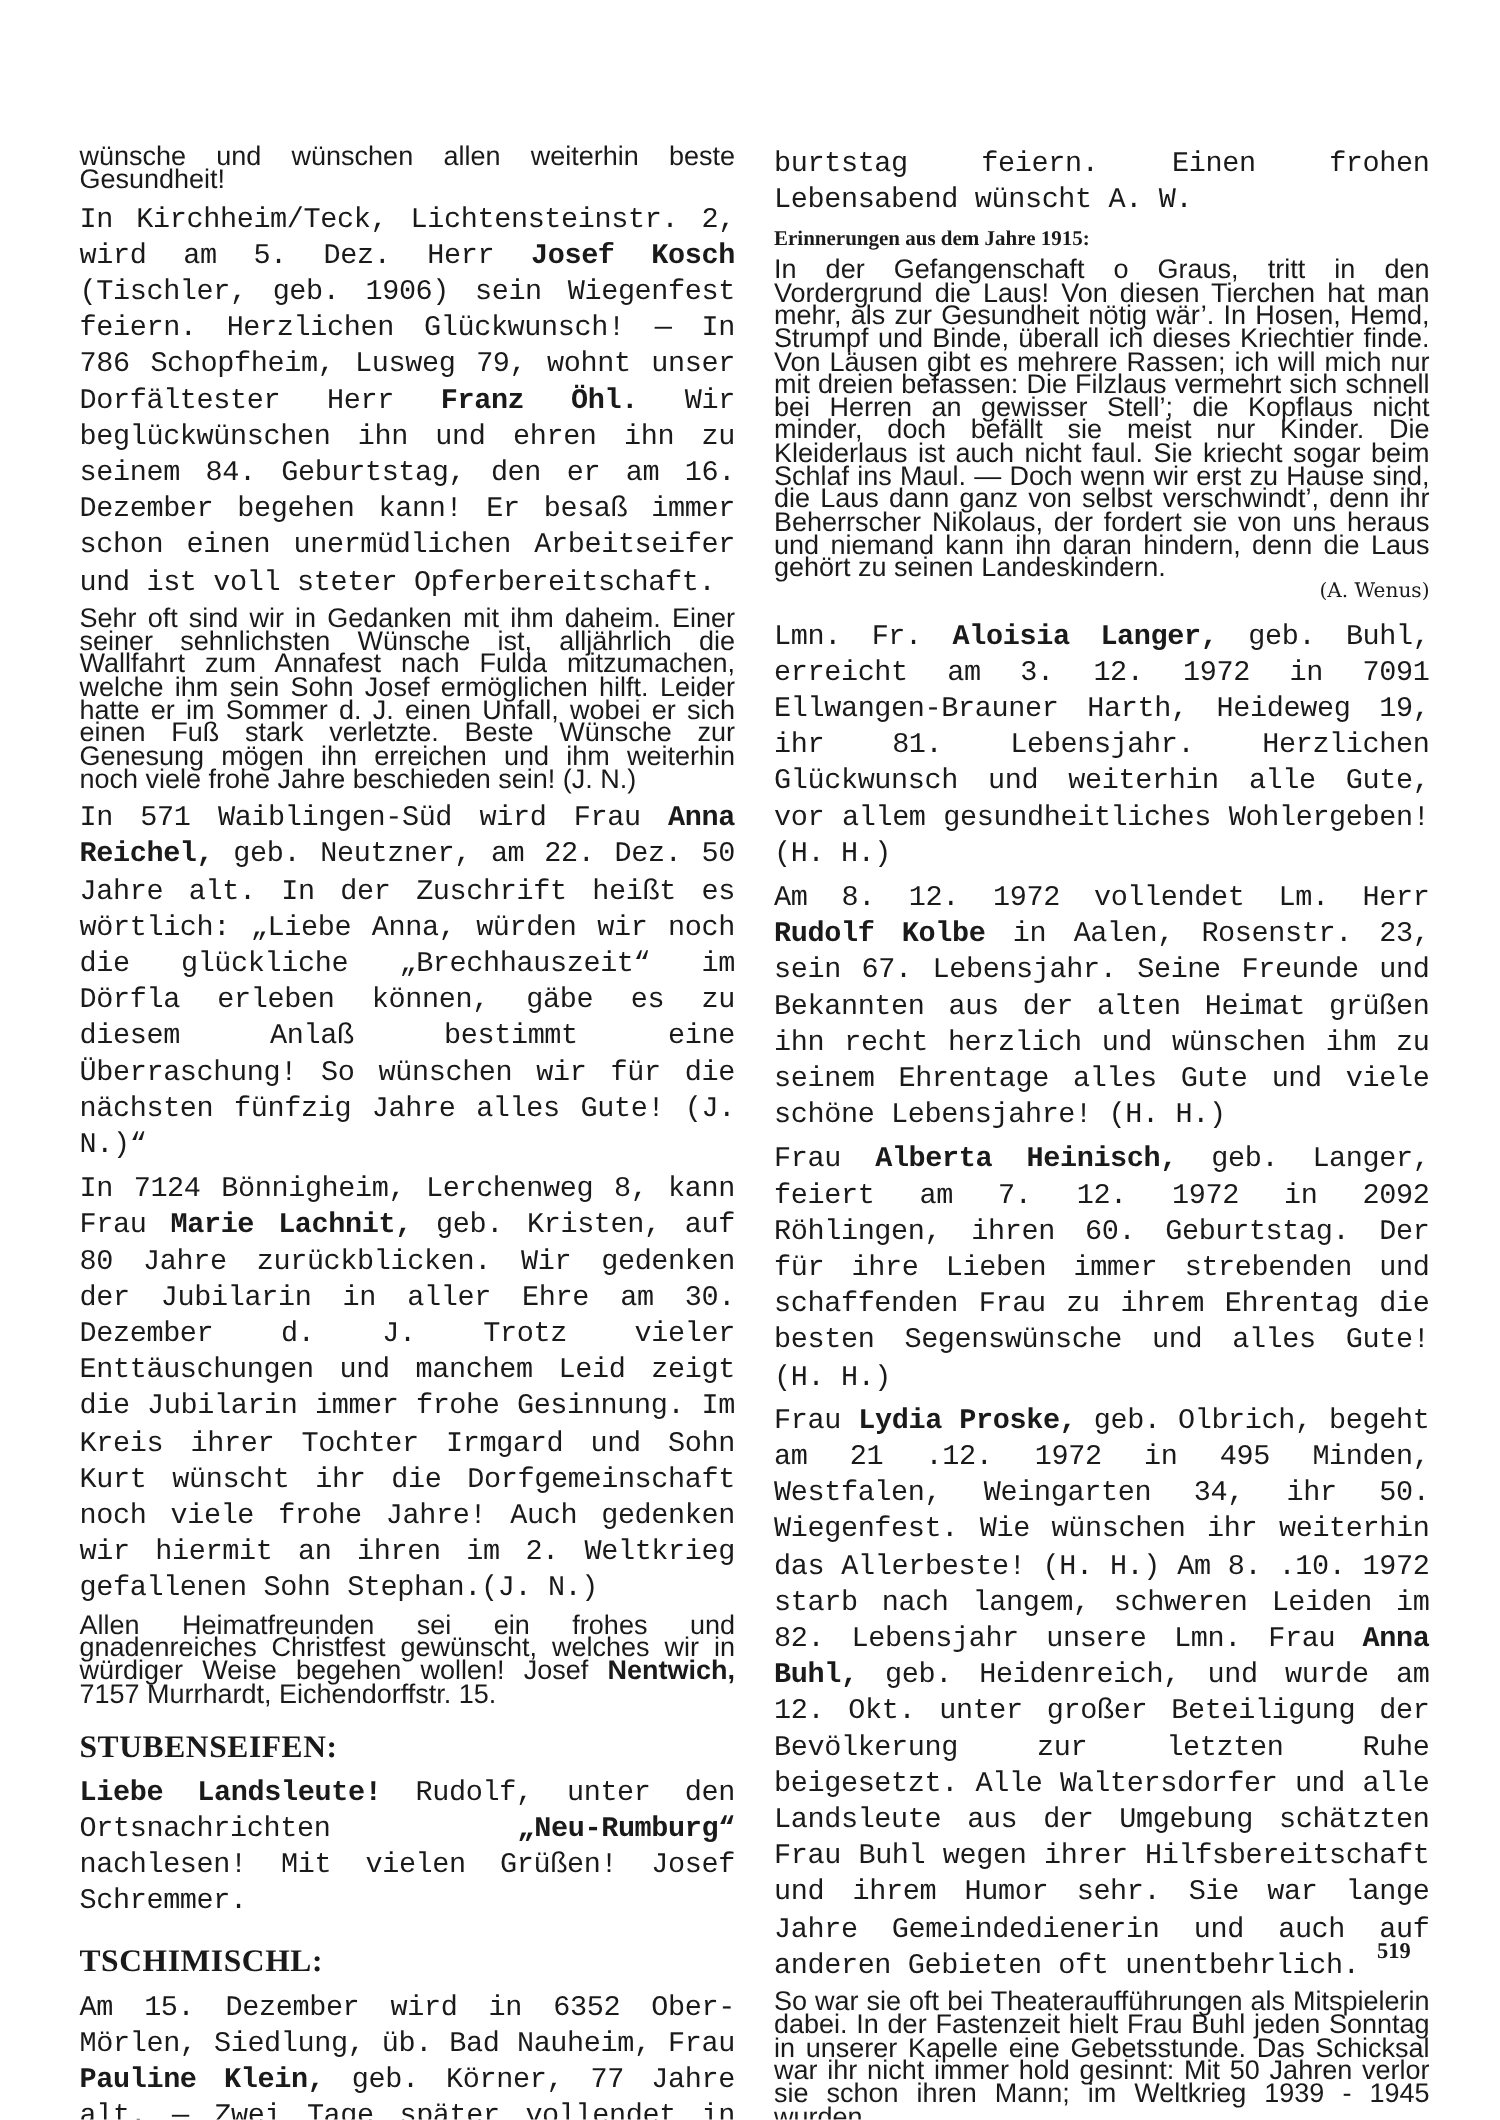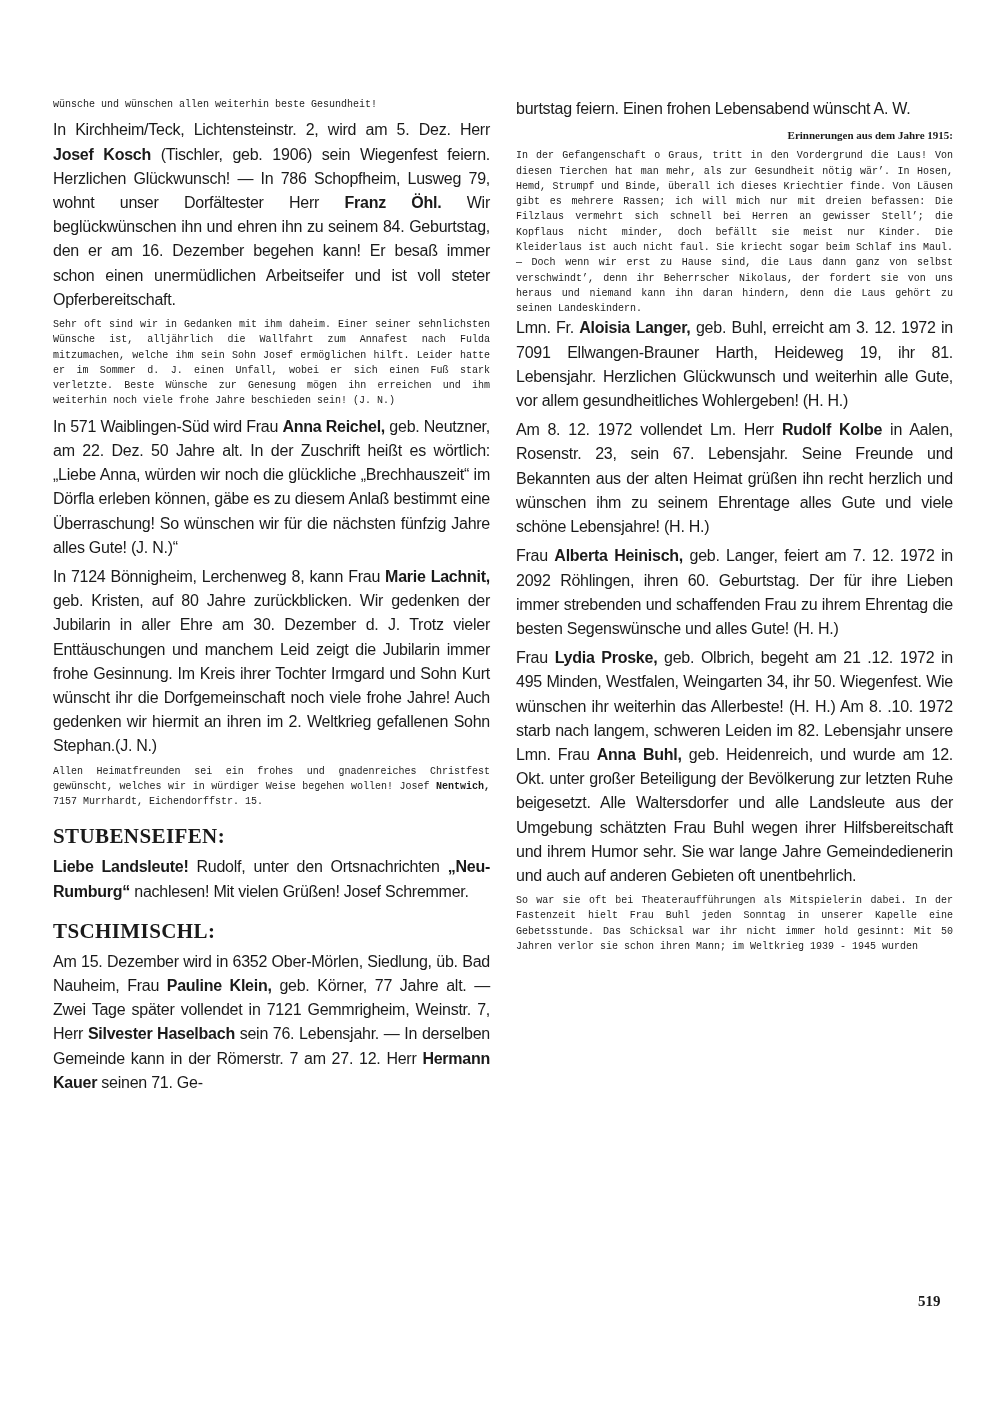--- a/index.html
+++ b/index.html
@@ -2,24 +2,24 @@
 <html><head>
 <meta charset="utf-8">
 <style>
   html, body { margin: 0; padding: 0; background: #ffffff; }
   body { width: 1000px; height: 1413px; position: relative; overflow: hidden; color: #1a1a1a; }
   .page { position: absolute; left: 0; top: 0; width: 1000px; height: 1413px; }
   .col { position: absolute; top: 97px; width: 437px; }
   .col-left { left: 53px; }
   .col-right { left: 516px; }
   p { margin: 0; text-align: justify; }
-  .big { font-family: Liberation Sans, sans-serif; font-size: 16px; line-height: 24.2px; letter-spacing: -0.25px; margin-bottom: 5px; }
-  .small { font-family: Liberation Mono, monospace; font-size: 10px; line-height: 15.3px; letter-spacing: 0px; margin-bottom: 6px; }
+  .big { font-family: Liberation Mono, monospace; font-size: 19px; line-height: 24.2px; letter-spacing: -0.25px; margin-bottom: 5px; }
+  .small { font-family: Liberation Sans, sans-serif; font-size: 18px; line-height: 15.3px; letter-spacing: 0px; margin-bottom: 6px; }
   .head { font-family: "Liberation Serif", "DejaVu Serif", serif; font-weight: bold; font-size: 21px; line-height: 26px; margin: 14px 0 6px 0; letter-spacing: 0.4px; }
-  .subhead { font-family: "Liberation Serif", "DejaVu Serif", serif; font-weight: bold; font-size: 11px; line-height: 19px; margin: 4px 0 3px 0; text-align: right; }
+  .subhead { font-family: "Liberation Serif", "DejaVu Serif", serif; font-weight: bold; font-size: 14px; line-height: 19px; margin: 4px 0 3px 0; }
   .sign { text-align: right; font-family: "DejaVu Serif", serif; font-size: 13.4px; line-height: 15px; margin-bottom: 10px; }
   b { font-weight: bold; }
   .pageno { position: absolute; left: 918px; top: 1293px; font-family: "Liberation Serif", "DejaVu Serif", serif; font-weight: bold; font-size: 15px; }
 </style>
 </head>
 <body>
 
 <div class="page">
 
   <div class="col col-left">
@@ -40,20 +40,21 @@
 
     <div class="head">TSCHIMISCHL:</div>
     <p class="big"><span>Am 15. Dezember wird in 6352 Ober-Mörlen, Siedlung, üb. Bad Nauheim, Frau </span><b>Pauline Klein,</b><span> geb. Körner, 77 Jahre alt. — Zwei Tage später vollendet in 7121 Gemmrigheim, Weinstr. 7, Herr </span><b>Silvester Haselbach</b><span> sein 76. Lebensjahr. — In derselben Gemeinde kann in der Römerstr. 7 am 27. 12. Herr </span><b>Hermann Kauer</b><span> seinen 71. Ge-</span></p>
   </div>
 
   <div class="col col-right">
     <p class="big">burtstag feiern. Einen frohen Lebensabend wünscht A. W.</p>
 
     <div class="subhead">Erinnerungen aus dem Jahre 1915:</div>
     <p class="small" style="margin-bottom:0">In der Gefangenschaft o Graus, tritt in den Vordergrund die Laus! Von diesen Tierchen hat man mehr, als zur Gesundheit nötig wär’. In Hosen, Hemd, Strumpf und Binde, überall ich dieses Kriechtier finde. Von Läusen gibt es mehrere Rassen; ich will mich nur mit dreien befassen: Die Filzlaus vermehrt sich schnell bei Herren an gewisser Stell’; die Kopflaus nicht minder, doch befällt sie meist nur Kinder. Die Kleiderlaus ist auch nicht faul. Sie kriecht sogar beim Schlaf ins Maul. — Doch wenn wir erst zu Hause sind, die Laus dann ganz von selbst verschwindt’, denn ihr Beherrscher Nikolaus, der fordert sie von uns heraus und niemand kann ihn daran hindern, denn die Laus gehört zu seinen Landeskindern.</p>
+    <div class="sign">(A. Wenus)</div>
 
 
     <p class="big"><span>Lmn. Fr. </span><b>Aloisia Langer,</b><span> geb. Buhl, erreicht am 3. 12. 1972 in 7091 Ellwangen-Brauner Harth, Heideweg 19, ihr 81. Lebensjahr. Herzlichen Glückwunsch und weiterhin alle Gute, vor allem gesundheitliches Wohlergeben! (H. H.)</span></p>
 
     <p class="big"><span>Am 8. 12. 1972 vollendet Lm. Herr </span><b>Rudolf Kolbe</b><span> in Aalen, Rosenstr. 23, sein 67. Lebensjahr. Seine Freunde und Bekannten aus der alten Heimat grüßen ihn recht herzlich und wünschen ihm zu seinem Ehrentage alles Gute und viele schöne Lebensjahre! (H. H.)</span></p>
 
     <p class="big"><span>Frau </span><b>Alberta Heinisch,</b><span> geb. Langer, feiert am 7. 12. 1972 in 2092 Röhlingen, ihren 60. Geburtstag. Der für ihre Lieben immer strebenden und schaffenden Frau zu ihrem Ehrentag die besten Segenswünsche und alles Gute! (H. H.)</span></p>
 
     <p class="big"><span>Frau </span><b>Lydia Proske,</b><span> geb. Olbrich, begeht am 21 .12. 1972 in 495 Minden, Westfalen, Weingarten 34, ihr 50. Wiegenfest. Wie wünschen ihr weiterhin das Allerbeste! (H. H.) Am 8. .10. 1972 starb nach langem, schweren Leiden im 82. Lebensjahr unsere Lmn. Frau </span><b>Anna Buhl,</b><span> geb. Heidenreich, und wurde am 12. Okt. unter großer Beteiligung der Bevölkerung zur letzten Ruhe beigesetzt. Alle Waltersdorfer und alle Landsleute aus der Umgebung schätzten Frau Buhl wegen ihrer Hilfsbereitschaft und ihrem Humor sehr. Sie war lange Jahre Gemeindedienerin und auch auf anderen Gebieten oft unentbehrlich.</span></p>
 

